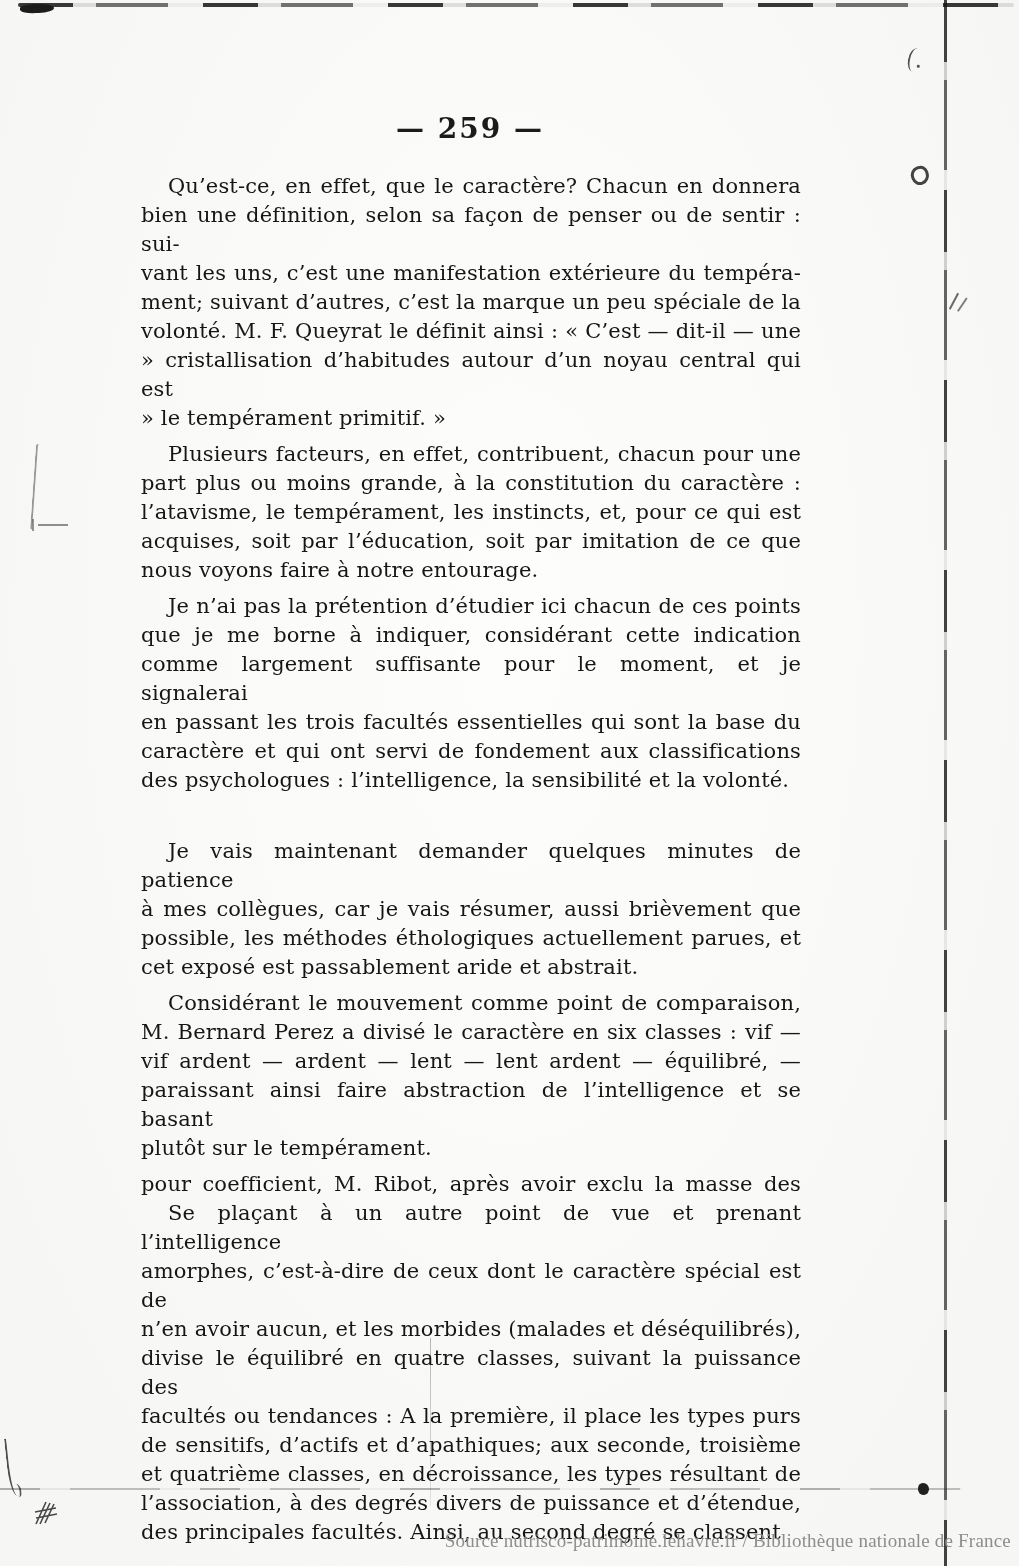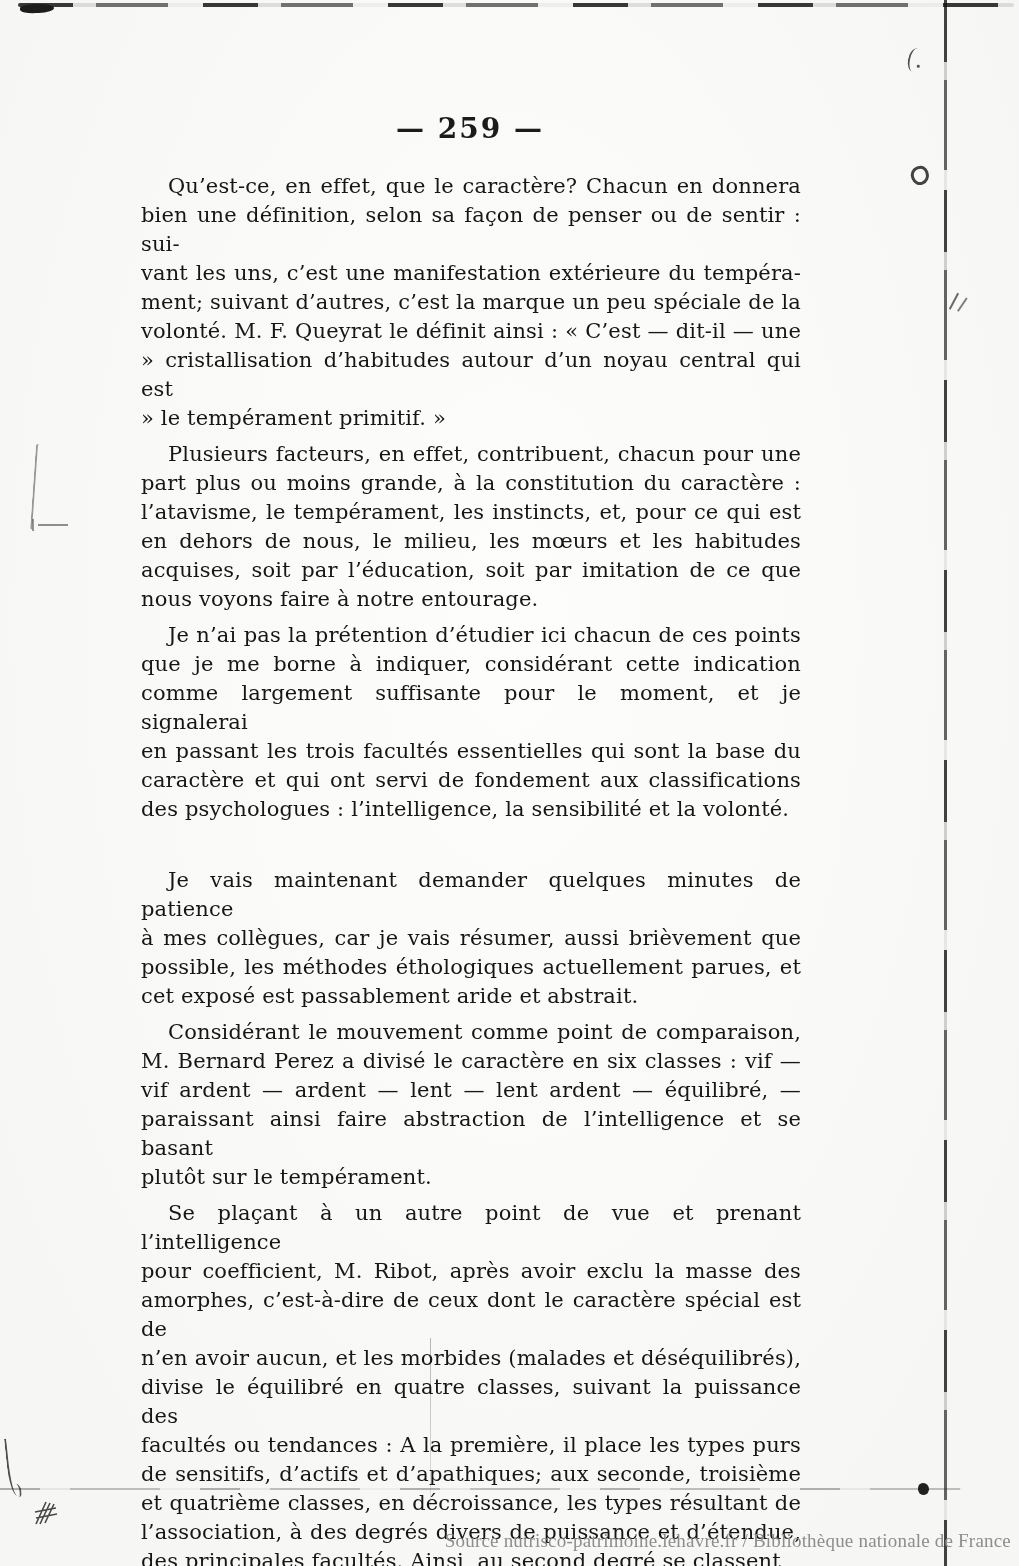--- a/index.html
+++ b/index.html
@@ -197,21 +197,20 @@
         <div class="line">vant les uns, c’est une manifestation extérieure du tempéra-</div>
         <div class="line">ment; suivant d’autres, c’est la marque un peu spéciale de la</div>
         <div class="line">volonté. M. F. Queyrat le définit ainsi : « C’est — dit-il — une</div>
         <div class="line">» cristallisation d’habitudes autour d’un noyau central qui est</div>
         <div class="line last">» le tempérament primitif. »</div>
       </div>
       <div class="para">
         <div class="line first">Plusieurs facteurs, en effet, contribuent, chacun pour une</div>
         <div class="line">part plus ou moins grande, à la constitution du caractère :</div>
         <div class="line">l’atavisme, le tempérament, les instincts, et, pour ce qui est</div>
-        <div class="line">en dehors de nous, le milieu, les mœurs et les habitudes</div>
         <div class="line">acquises, soit par l’éducation, soit par imitation de ce que</div>
         <div class="line last">nous voyons faire à notre entourage.</div>
       </div>
       <div class="para">
         <div class="line first">Je n’ai pas la prétention d’étudier ici chacun de ces points</div>
         <div class="line">que je me borne à indiquer, considérant cette indication</div>
         <div class="line">comme largement suffisante pour le moment, et je signalerai</div>
         <div class="line">en passant les trois facultés essentielles qui sont la base du</div>
         <div class="line">caractère et qui ont servi de fondement aux classifications</div>
         <div class="line last">des psychologues : l’intelligence, la sensibilité et la volonté.</div>
@@ -223,22 +222,22 @@
         <div class="line last">cet exposé est passablement aride et abstrait.</div>
       </div>
       <div class="para">
         <div class="line first">Considérant le mouvement comme point de comparaison,</div>
         <div class="line">M. Bernard Perez a divisé le caractère en six classes : vif —</div>
         <div class="line">vif ardent — ardent — lent — lent ardent — équilibré, —</div>
         <div class="line">paraissant ainsi faire abstraction de l’intelligence et se basant</div>
         <div class="line last">plutôt sur le tempérament.</div>
       </div>
       <div class="para">
+        <div class="line">pour coefficient, M. Ribot, après avoir exclu la masse des</div>
         <div class="line first">Se plaçant à un autre point de vue et prenant l’intelligence</div>
-        <div class="line">pour coefficient, M. Ribot, après avoir exclu la masse des</div>
         <div class="line">amorphes, c’est-à-dire de ceux dont le caractère spécial est de</div>
         <div class="line">n’en avoir aucun, et les morbides (malades et déséquilibrés),</div>
         <div class="line">divise le équilibré en quatre classes, suivant la puissance des</div>
         <div class="line">facultés ou tendances : A la première, il place les types purs</div>
         <div class="line">de sensitifs, d’actifs et d’apathiques; aux seconde, troisième</div>
         <div class="line">et quatrième classes, en décroissance, les types résultant de</div>
         <div class="line">l’association, à des degrés divers de puissance et d’étendue,</div>
         <div class="line last">des principales facultés. Ainsi, au second degré se classent</div>
       </div>
     </div>

